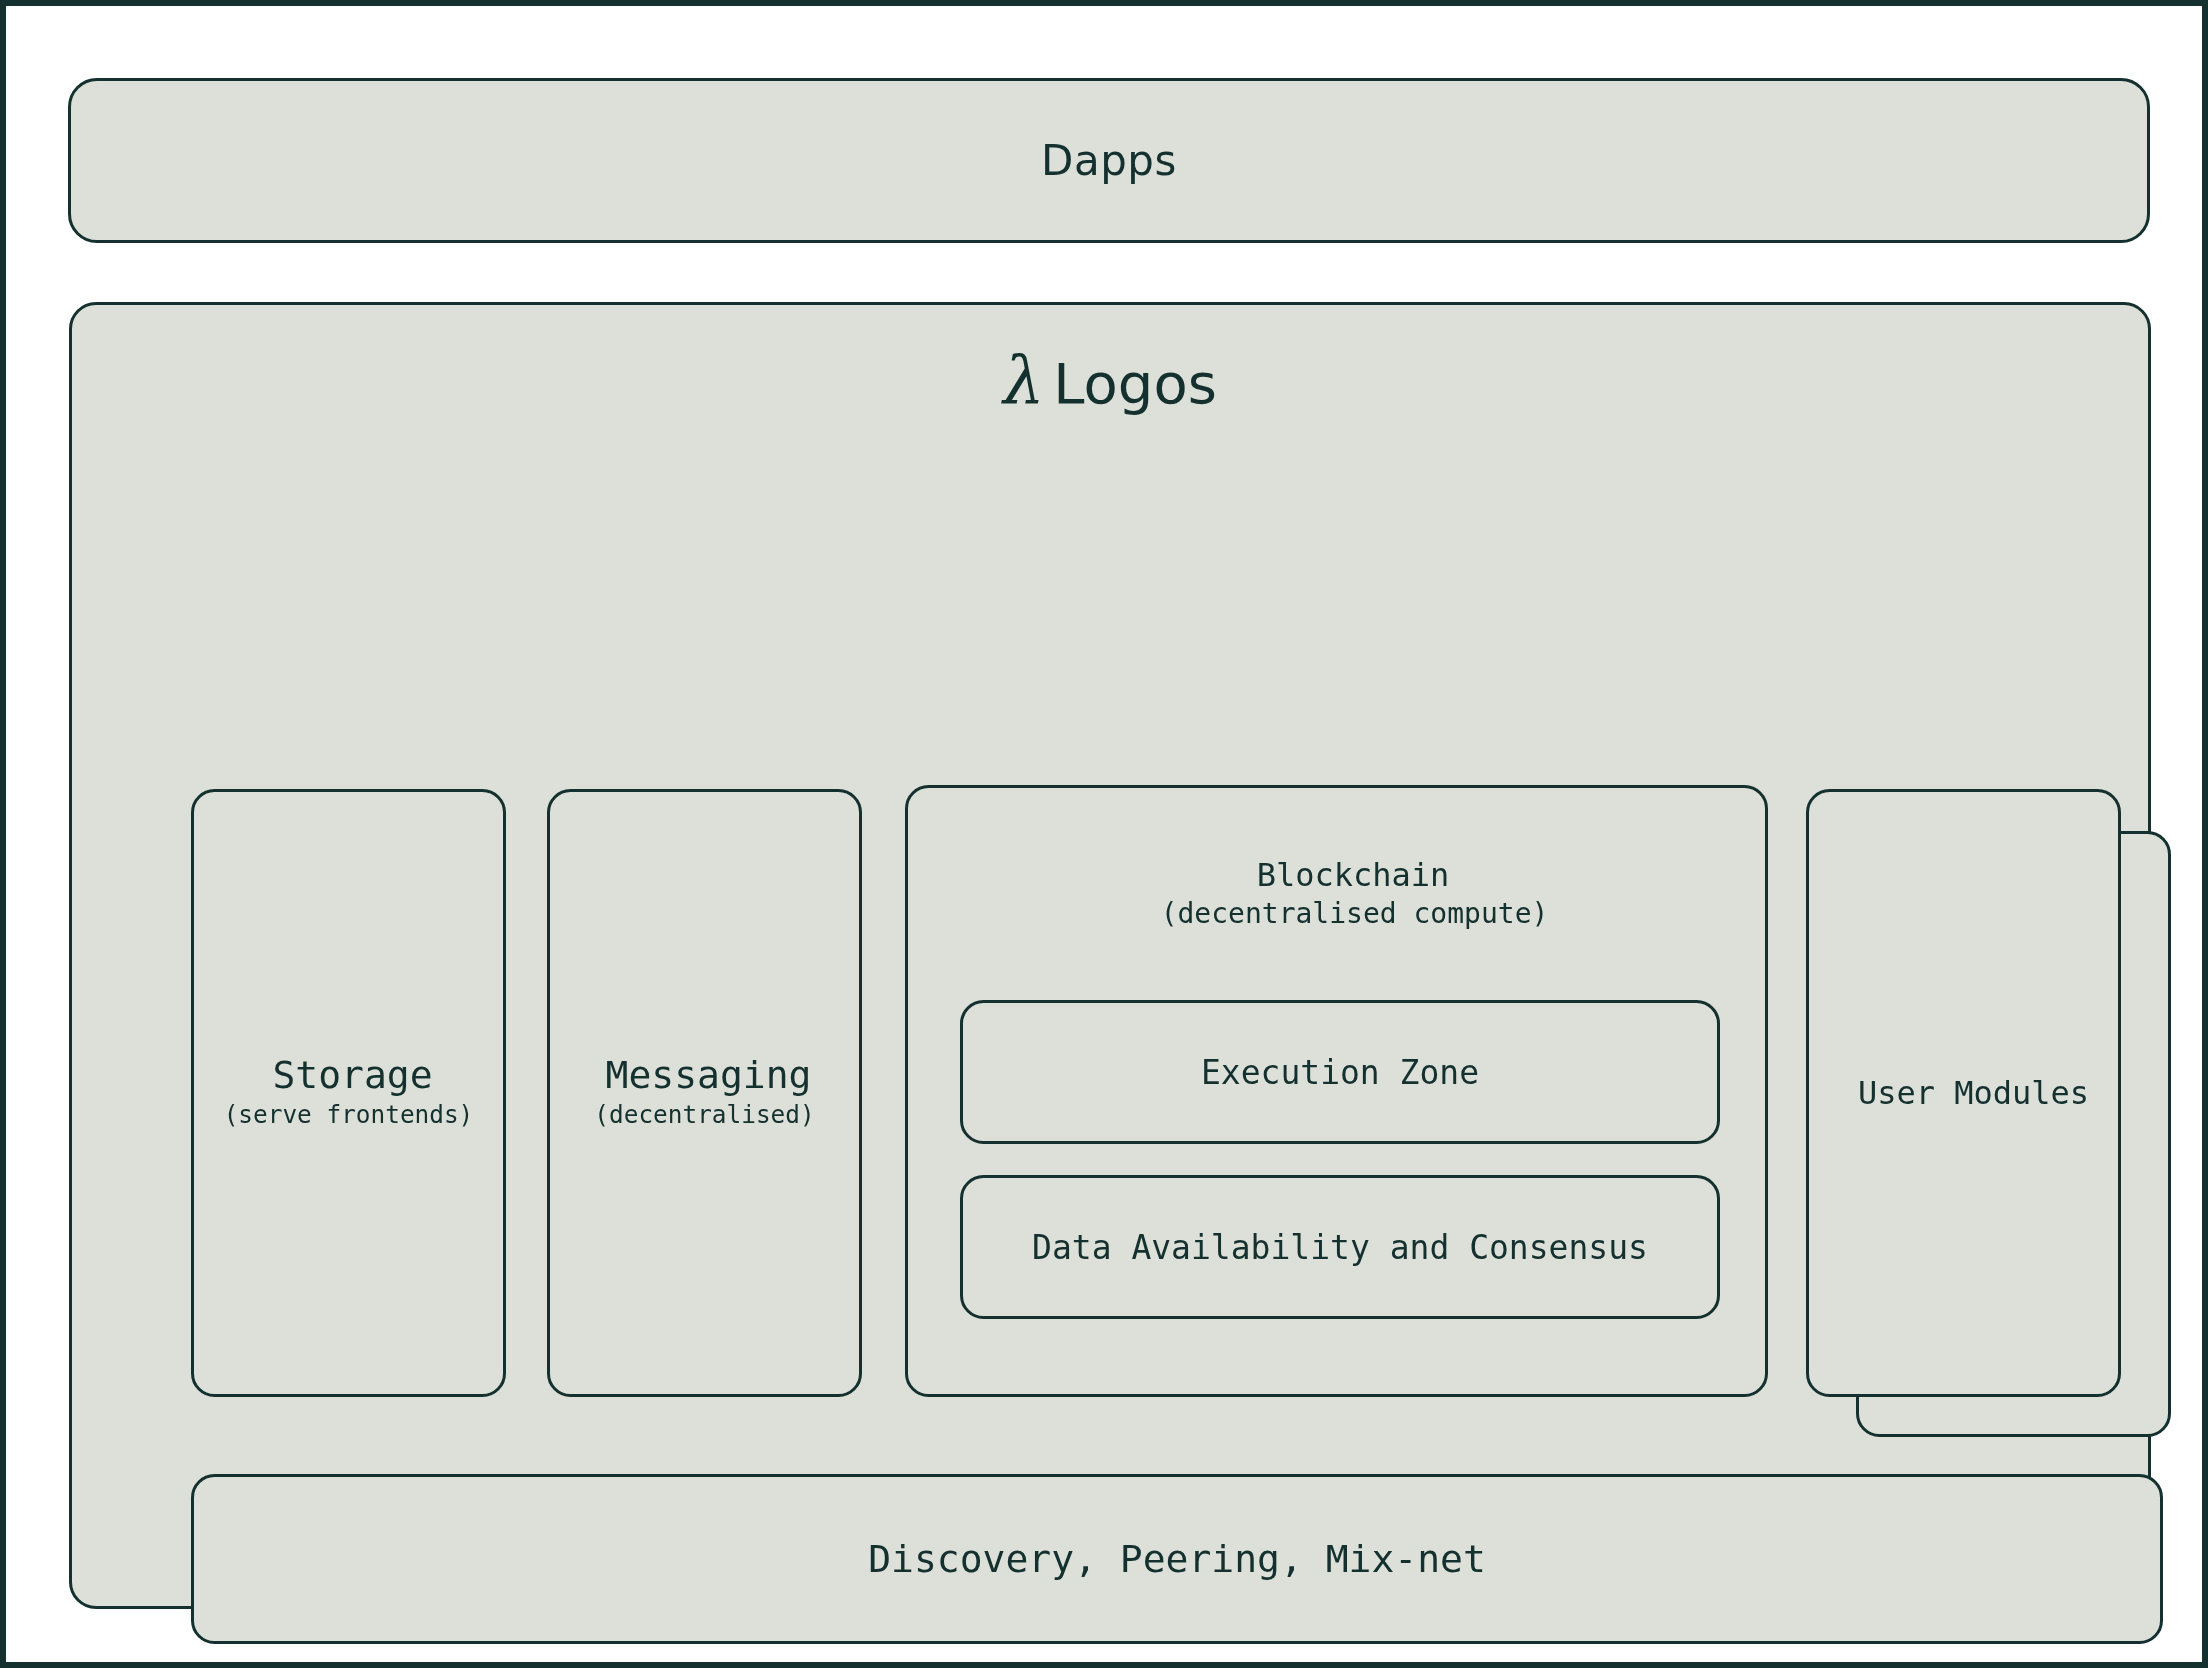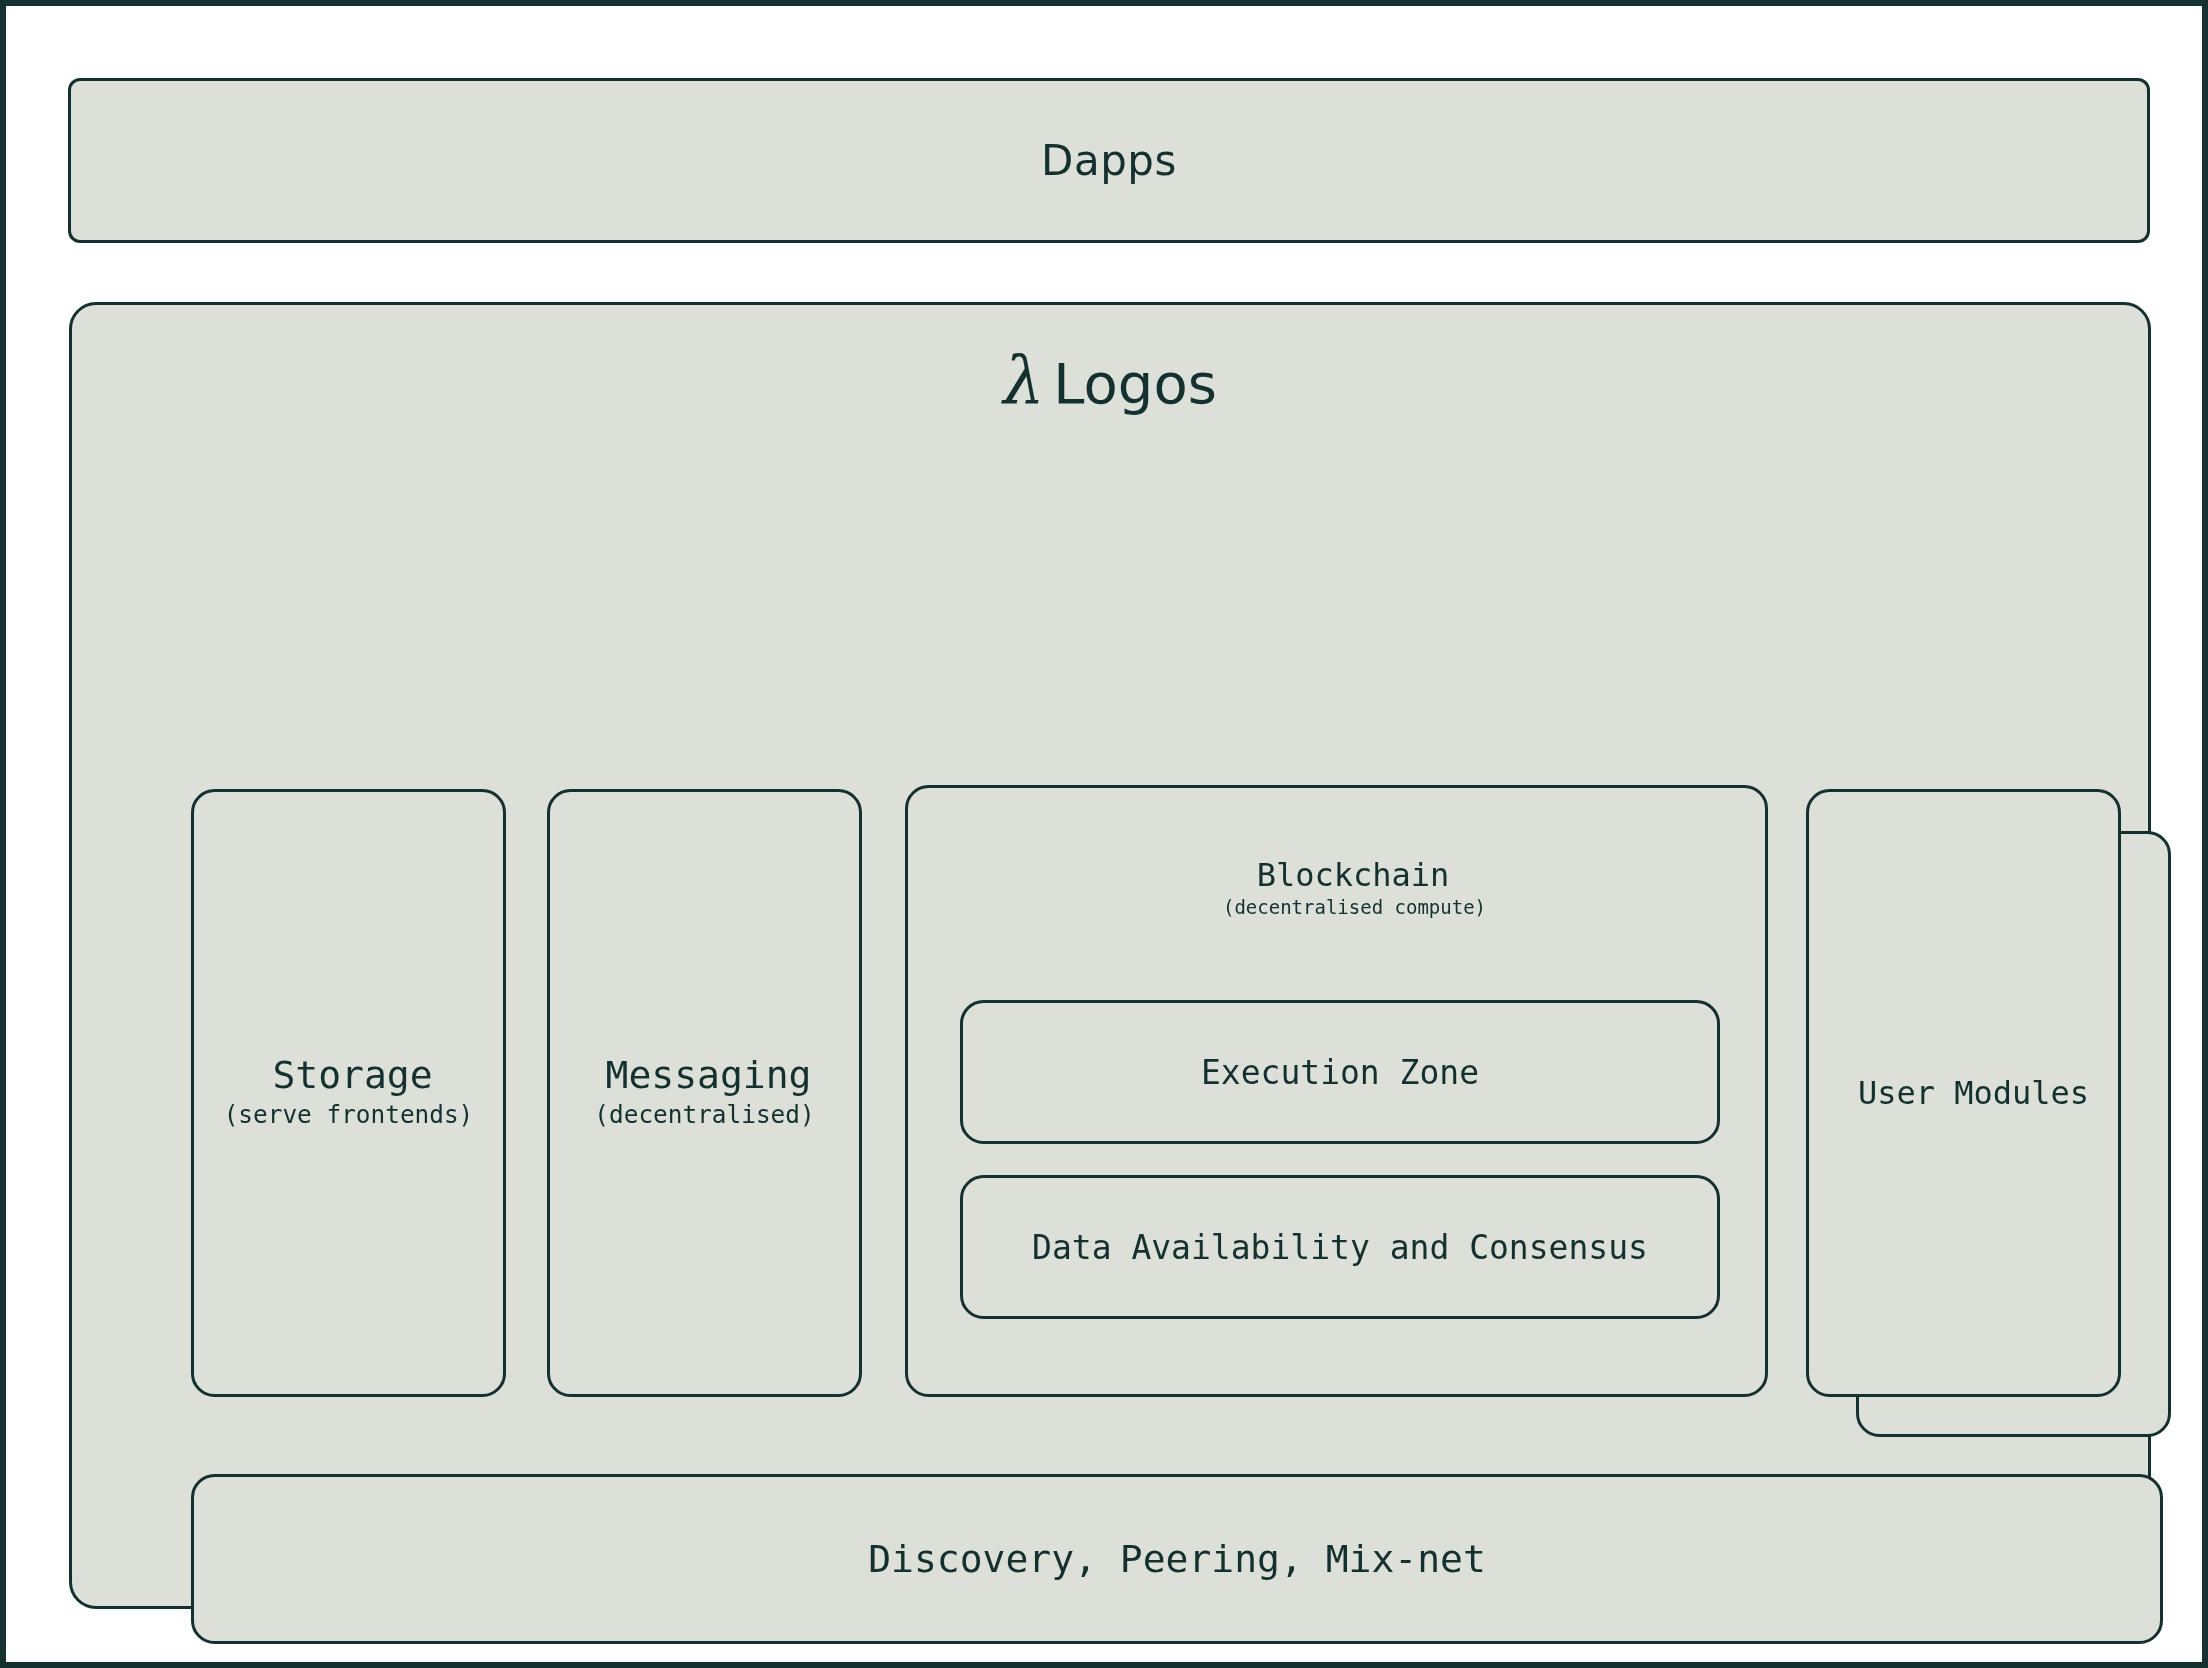--- a/index.html
+++ b/index.html
@@ -37,21 +37,21 @@
     justify-content: center;
     text-align: center;
   }
 
   
   #dapps {
     left: 62px;
     top: 72px;
     width: 2082px;
     height: 165px;
-    border-radius: 12px;
+    border-radius: 29px;
   }
   #dapps .label {
     font-family: "DejaVu Sans", "Liberation Sans", sans-serif;
     font-size: 42px;
     letter-spacing: 0.5px;
   }
 
   
   #logos-container {
     left: 63px;
@@ -124,21 +124,21 @@
     left: 0; right: 0;
     top: 70px;
     text-align: center;
   }
   #blockchain .bc-head .t {
     font-size: 32px;
     line-height: 1.1;
     padding-left: 33px;
   }
   #blockchain .bc-head .s {
-    font-size: 19px;
+    font-size: 28px;
     line-height: 1.25;
     margin-top: 2.7px;
     padding-left: 36px;
   }
 
   .bc-sub {
     position: absolute;
     left: 52px;
     width: 760px;
     height: 144px;

